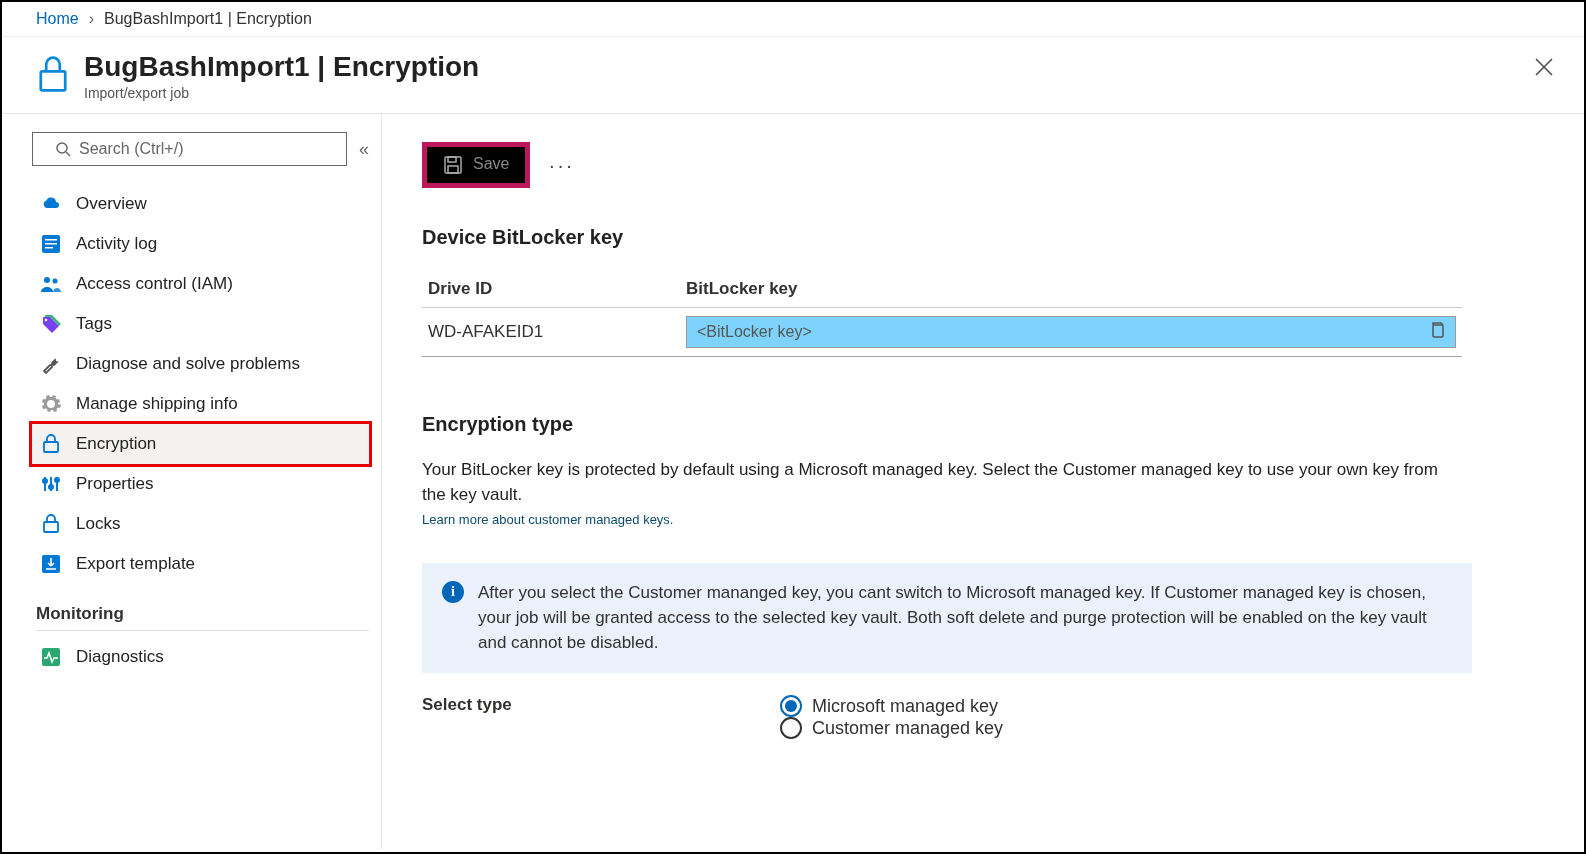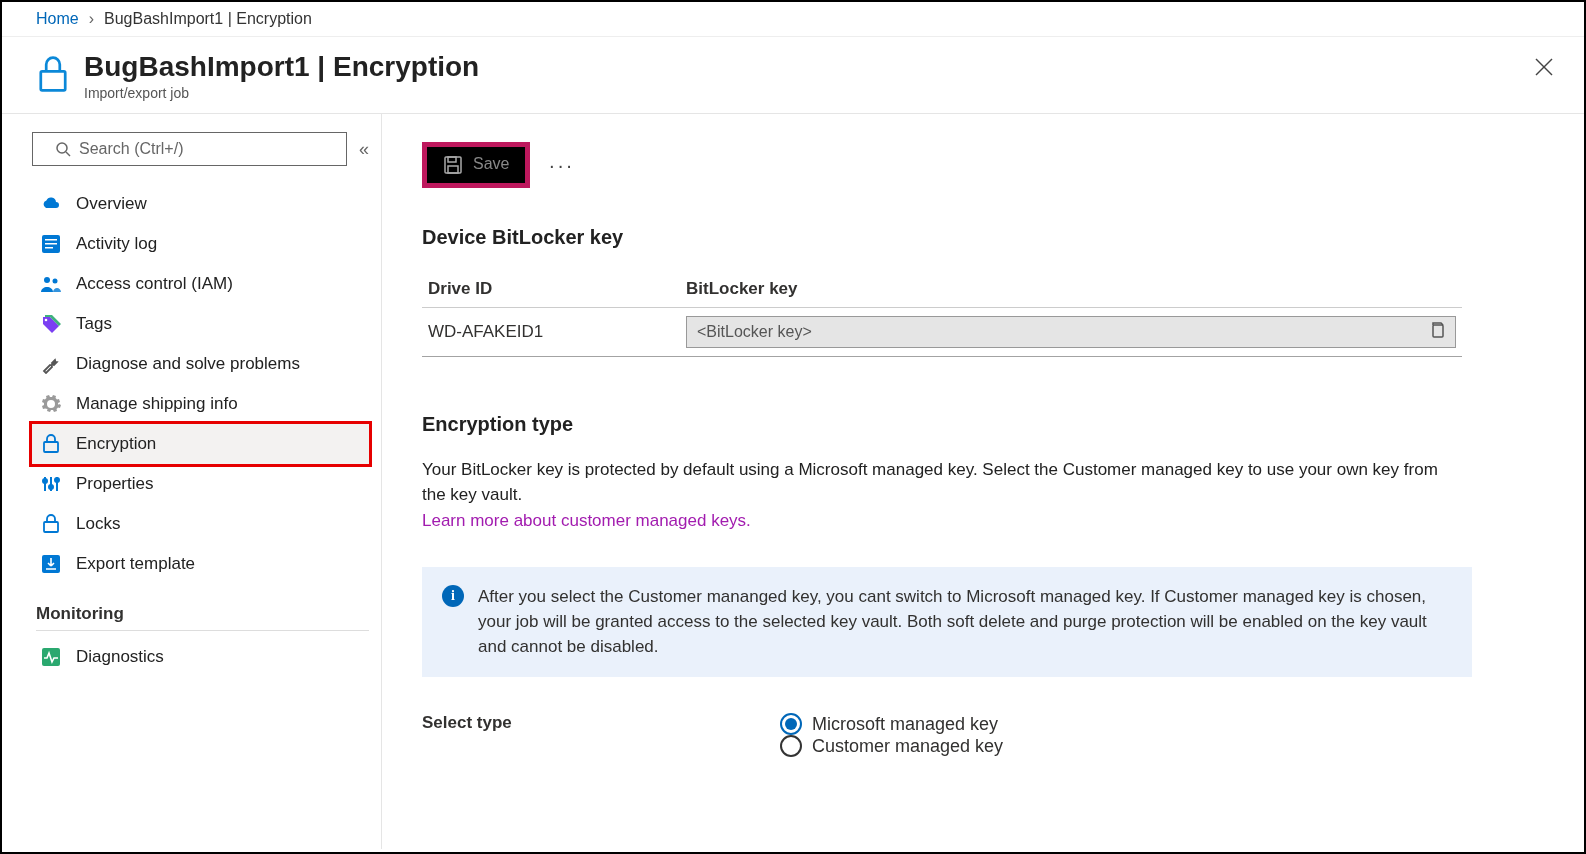--- a/index.html
+++ b/index.html
@@ -94,43 +94,43 @@
     gap: 10px;
   }
   .more-btn { color:#444; font-size:20px; letter-spacing:2px; cursor:pointer; padding:0 4px; }
   .section-title { font-size: 20px; font-weight: 600; margin-bottom: 22px; color:#222;}
   .table { width: 1040px; border-collapse: collapse; }
   .table th, .table td { text-align:left; padding: 8px 6px; font-size:17px; }
   .table thead th { font-weight:600; border-bottom:1px solid #ccc; }
   .table tbody td { border-bottom:1px solid #a3a3a3; }
   .bitlocker-input {
     display:flex; align-items:center; justify-content:space-between;
-    border:1px solid #999; background:#e5e5e5;
+    border:1px solid #999; background:#7dd3fc;
     padding: 4px 10px; width: 770px; height:32px;
     color:#555; font-size:16px;
   }
   .bitlocker-input .copy { color:#444; cursor:pointer; }
   .section-desc { font-size:17px; color:#222; margin-bottom: 4px; max-width: 1030px; line-height:1.45;}
-  .learn-link { color:#a21caf; font-size:17px; text-decoration:none; }
+  .learn-link { color:#0c4a6e; font-size:13px; text-decoration:none; }
   .info-box {
     background:#eaf1fb;
     padding: 18px 20px 18px 20px;
     display:flex;
     gap:14px;
     margin-top: 36px;
     max-width: 1050px;
     font-size:17px;
     line-height:1.45;
   }
   .info-box .info-icon {
     width:22px;height:22px;background:#0067b8;border-radius:50%;
     color:#fff;display:flex;align-items:center;justify-content:center;
     font-weight:700;font-size:14px; flex-shrink:0; font-family: Georgia, serif;
   }
-  .select-row { display:flex; align-items:flex-start; margin-top:36px; }
+  .select-row { display:flex; align-items:flex-start; margin-top:22px; }
   .select-label { width:358px; font-size:17px; font-weight:600; }
   .radio-group { display:flex; flex-direction:column; }
   .radio-item { display:flex; align-items:center; gap:10px; font-size:18px; cursor:pointer; }
   .radio {
     width:22px;height:22px;border:2px solid #333;border-radius:50%;
     display:flex;align-items:center;justify-content:center;
   }
   .radio.selected { border-color:#0067b8; }
   .radio.selected::after {
     content:""; width:12px;height:12px;background:#0067b8;border-radius:50%;

